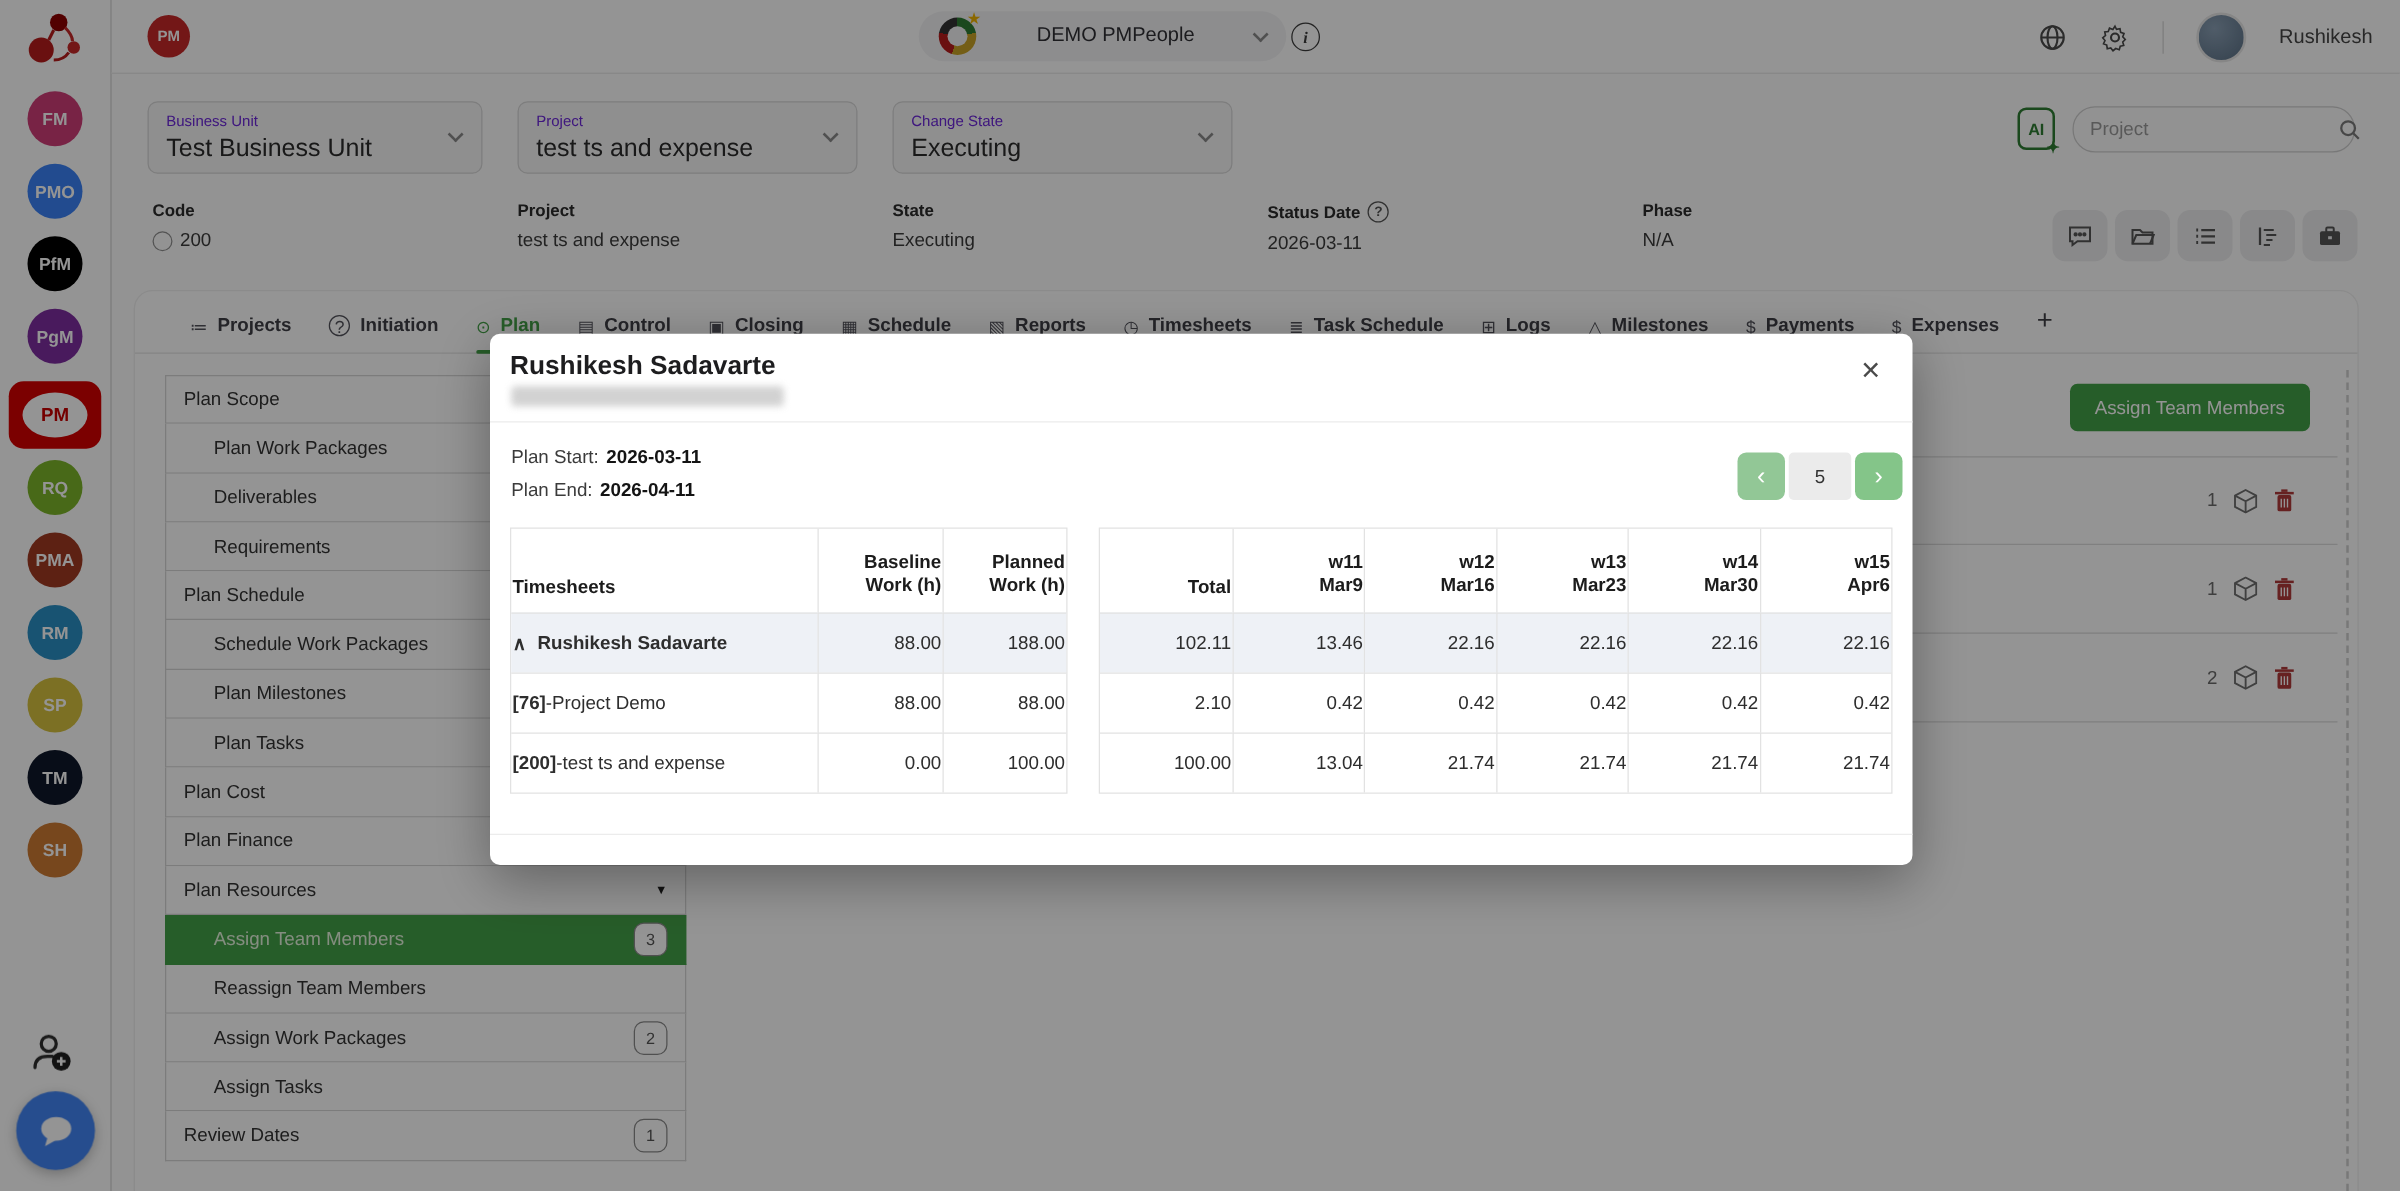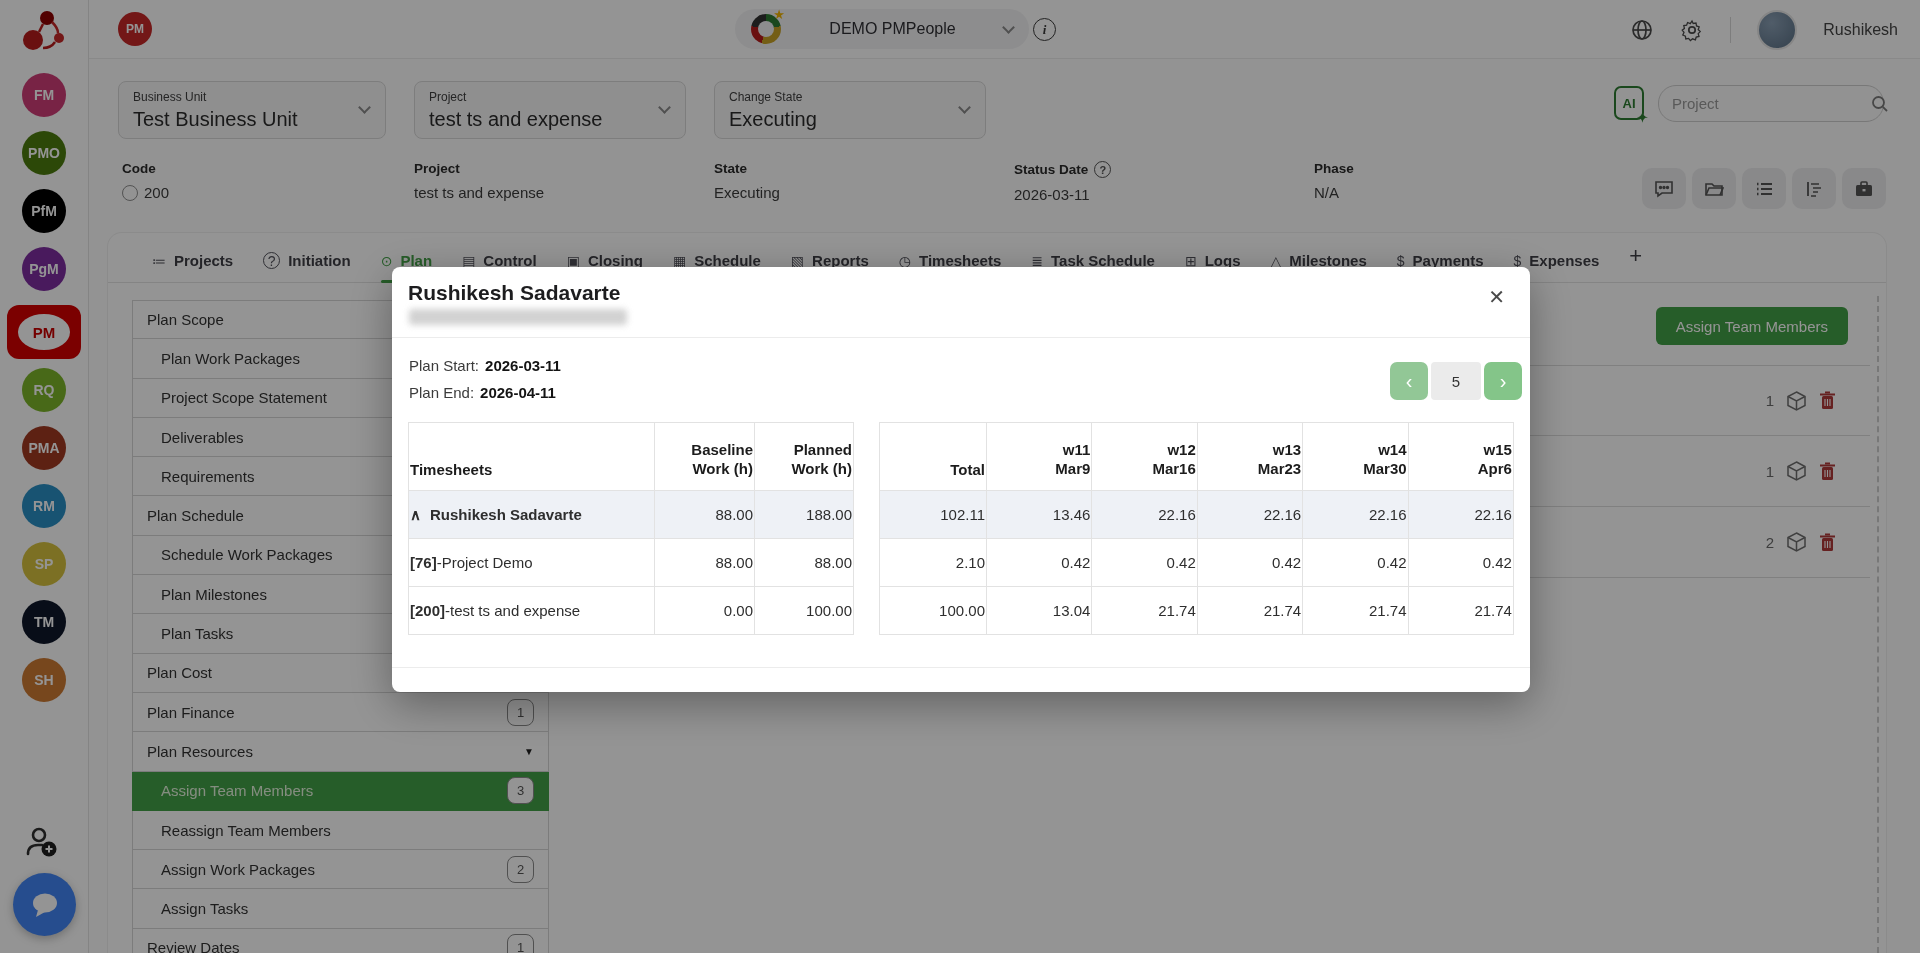--- a/index.html
+++ b/index.html
@@ -26,21 +26,21 @@
   .chev { width:9px; height:9px; border-right:2px solid #8a8a8a; border-bottom:2px solid #8a8a8a; transform:rotate(45deg); margin-top:-4px; }
   .info-circle { position:absolute; left:944px; top:18px; width:23px; height:23px; border:1.7px solid #3c3c3c; border-radius:50%; color:#3c3c3c; font-size:13px; font-weight:bold; display:flex; align-items:center; justify-content:center; font-family:"Liberation Serif",serif; font-style:italic; }
   .tb-right { position:absolute; right:22px; top:0; height:59px; display:flex; align-items:center; gap:26px; }
   .tb-divider { width:1px; height:26px; background:#d7d7d7; }
   .user-avatar { width:40px; height:40px; border-radius:50%; background:radial-gradient(circle at 35% 30%, #8ba0b5, #5b7186); border:2px solid #e7e7e7; }
   .user-name { font-size:16px; color:#454545; }
 
   
   .page { position:fixed; left:89px; top:59px; right:0; bottom:0; background:#fdfdfd; z-index:3; }
   .select { position:absolute; top:22px; height:58px; border:1px solid #d8d8d8; border-radius:8px; background:#f6f6f7; padding:8px 14px; }
-  .select .lbl { font-size:12px; color:#404040; }
+  .select .lbl { font-size:12px; color:#6d28d9; }
   .select .val { font-size:20px; color:#2c2c2c; margin-top:4px; }
   .select .chev { position:absolute; right:16px; top:25px; }
   .ai-btn { position:absolute; right:276px; top:27px; width:30px; height:34px; border:2.5px solid #2e7d32; border-radius:7px; color:#2e7d32; font-size:13px; font-weight:bold; display:flex; align-items:center; justify-content:center; }
   .ai-spark { position:absolute; right:-6px; bottom:-7px; color:#2e7d32; font-size:13px; }
   .search-box { position:absolute; right:36px; top:26px; width:226px; height:37px; border:1px solid #cfcfcf; border-radius:18px; background:#fcfcfc; display:flex; align-items:center; padding:0 13px; }
   .search-box input { border:none; outline:none; background:transparent; flex:1; font-size:15px; color:#333; font-family:inherit; }
   .search-box input::placeholder { color:#9a9a9a; }
 
   .info-col { position:absolute; top:102px; }
   .info-col .lbl { font-size:13.5px; font-weight:bold; color:#2b2b2b; display:flex; align-items:center; gap:6px; }
@@ -56,21 +56,21 @@
   .tab { position:relative; display:flex; align-items:center; gap:8px; font-size:15px; font-weight:600; color:#3f3f46; padding-bottom:13px; }
   .tab .ticon { font-size:14px; color:#52525b; font-weight:normal; }
   .tab.active { color:#43a047; }
   .tab.active .ticon { color:#43a047; }
   .tab.active::after { content:""; position:absolute; left:0; right:0; bottom:-1px; height:3px; background:#43a047; border-radius:2px; }
   .ticon-circled { width:17px; height:17px; border:1.4px solid #52525b; border-radius:50%; font-size:11px; display:inline-flex; align-items:center; justify-content:center; }
 
   .menu { position:absolute; left:24px; top:67px; width:417px; }
   .menu-item { height:39.3px; border:1px solid #d6d6d6; border-top:none; display:flex; align-items:center; padding:0 14px; font-size:15px; color:#333; background:#fff; }
   .menu-item:first-child { border-top:1px solid #d6d6d6; }
-  .menu-item.indent { margin-left:0; padding-left:28px; }
+  .menu-item.indent { margin-left:0; padding-left:38px; }
   .menu-item.active { background:#43a047; border-color:#43a047; color:#e3f3dc; }
   .badge { margin-left:auto; min-width:27px; height:27px; border:1.6px solid #8a8a8a; border-radius:8px; font-size:13px; color:#555; display:flex; align-items:center; justify-content:center; padding:0 5px; background:#fff; }
   .menu-item.active .badge { background:#fff; }
   .caret-down { margin-left:auto; font-size:10px; color:#1f1f1f; }
 
   .assign-btn { position:absolute; right:38px; top:74px; height:38px; padding:0 20px; background:#43a047; color:#fff; font-size:15px; border:none; border-radius:6px; font-family:inherit; }
   .bg-rows { position:absolute; left:461px; top:132px; right:16px; }
   .bg-row { height:71px; border-bottom:1px solid #dcdcdc; display:flex; align-items:center; justify-content:flex-end; gap:13px; padding-right:34px; }
   .bg-row:first-child { border-top:1px solid #dcdcdc; }
   .bg-row .cnt { font-size:15px; color:#6b6b6b; }
@@ -118,21 +118,21 @@
       <circle cx="16" cy="32" r="10" fill="#b71c1c"></circle>
       <circle cx="30" cy="10" r="7" fill="#8e0000"></circle>
       <circle cx="42" cy="30" r="5" fill="#c62828"></circle>
       <path d="M22 24 Q26 16 26 16" stroke="#b71c1c" stroke-width="2.5" fill="none"></path>
       <path d="M35 14 Q41 20 41 25" stroke="#c62828" stroke-width="2.5" fill="none"></path>
       <path d="M26 40 Q34 40 38 34" stroke="#b71c1c" stroke-width="2.5" fill="none"></path>
     </svg>
   </div>
   <div class="rail-avatars">
     <div class="role" style="background: rgb(207, 61, 119);">FM</div>
-    <div class="role" style="background: #4d7c0f;">PMO</div>
+    <div class="role" style="background: #3b82f6;">PMO</div>
     <div class="role" style="background: #000000;">PfM</div>
     <div class="role" style="background: rgb(126, 46, 160);">PgM</div>
     <div class="role-active-wrap" style="background: rgb(213, 0, 0);">
       <div class="role-active-pill">PM</div>
     </div>
     <div class="role" style="background: rgb(124, 181, 42);">RQ</div>
     <div class="role" style="background: rgb(160, 58, 34);">PMA</div>
     <div class="role" style="background: rgb(42, 143, 196);">RM</div>
     <div class="role" style="background: rgb(214, 194, 62);">SP</div>
     <div class="role" style="background: #0f172a;">TM</div>
@@ -337,23 +337,20 @@
           <span>+</span>
         </div>
     </div>
 
     <div class="menu">
       <div class="menu-item">
           <span>Plan Scope</span>
         </div>
       <div class="menu-item indent">
           <span>Plan Work Packages</span>
-        </div>
-      <div class="menu-item indent">
-          <span>Project Scope Statement</span>
         </div>
       <div class="menu-item indent">
           <span>Deliverables</span>
         </div>
       <div class="menu-item indent">
           <span>Requirements</span>
         </div>
       <div class="menu-item">
           <span>Plan Schedule</span>
         </div>

